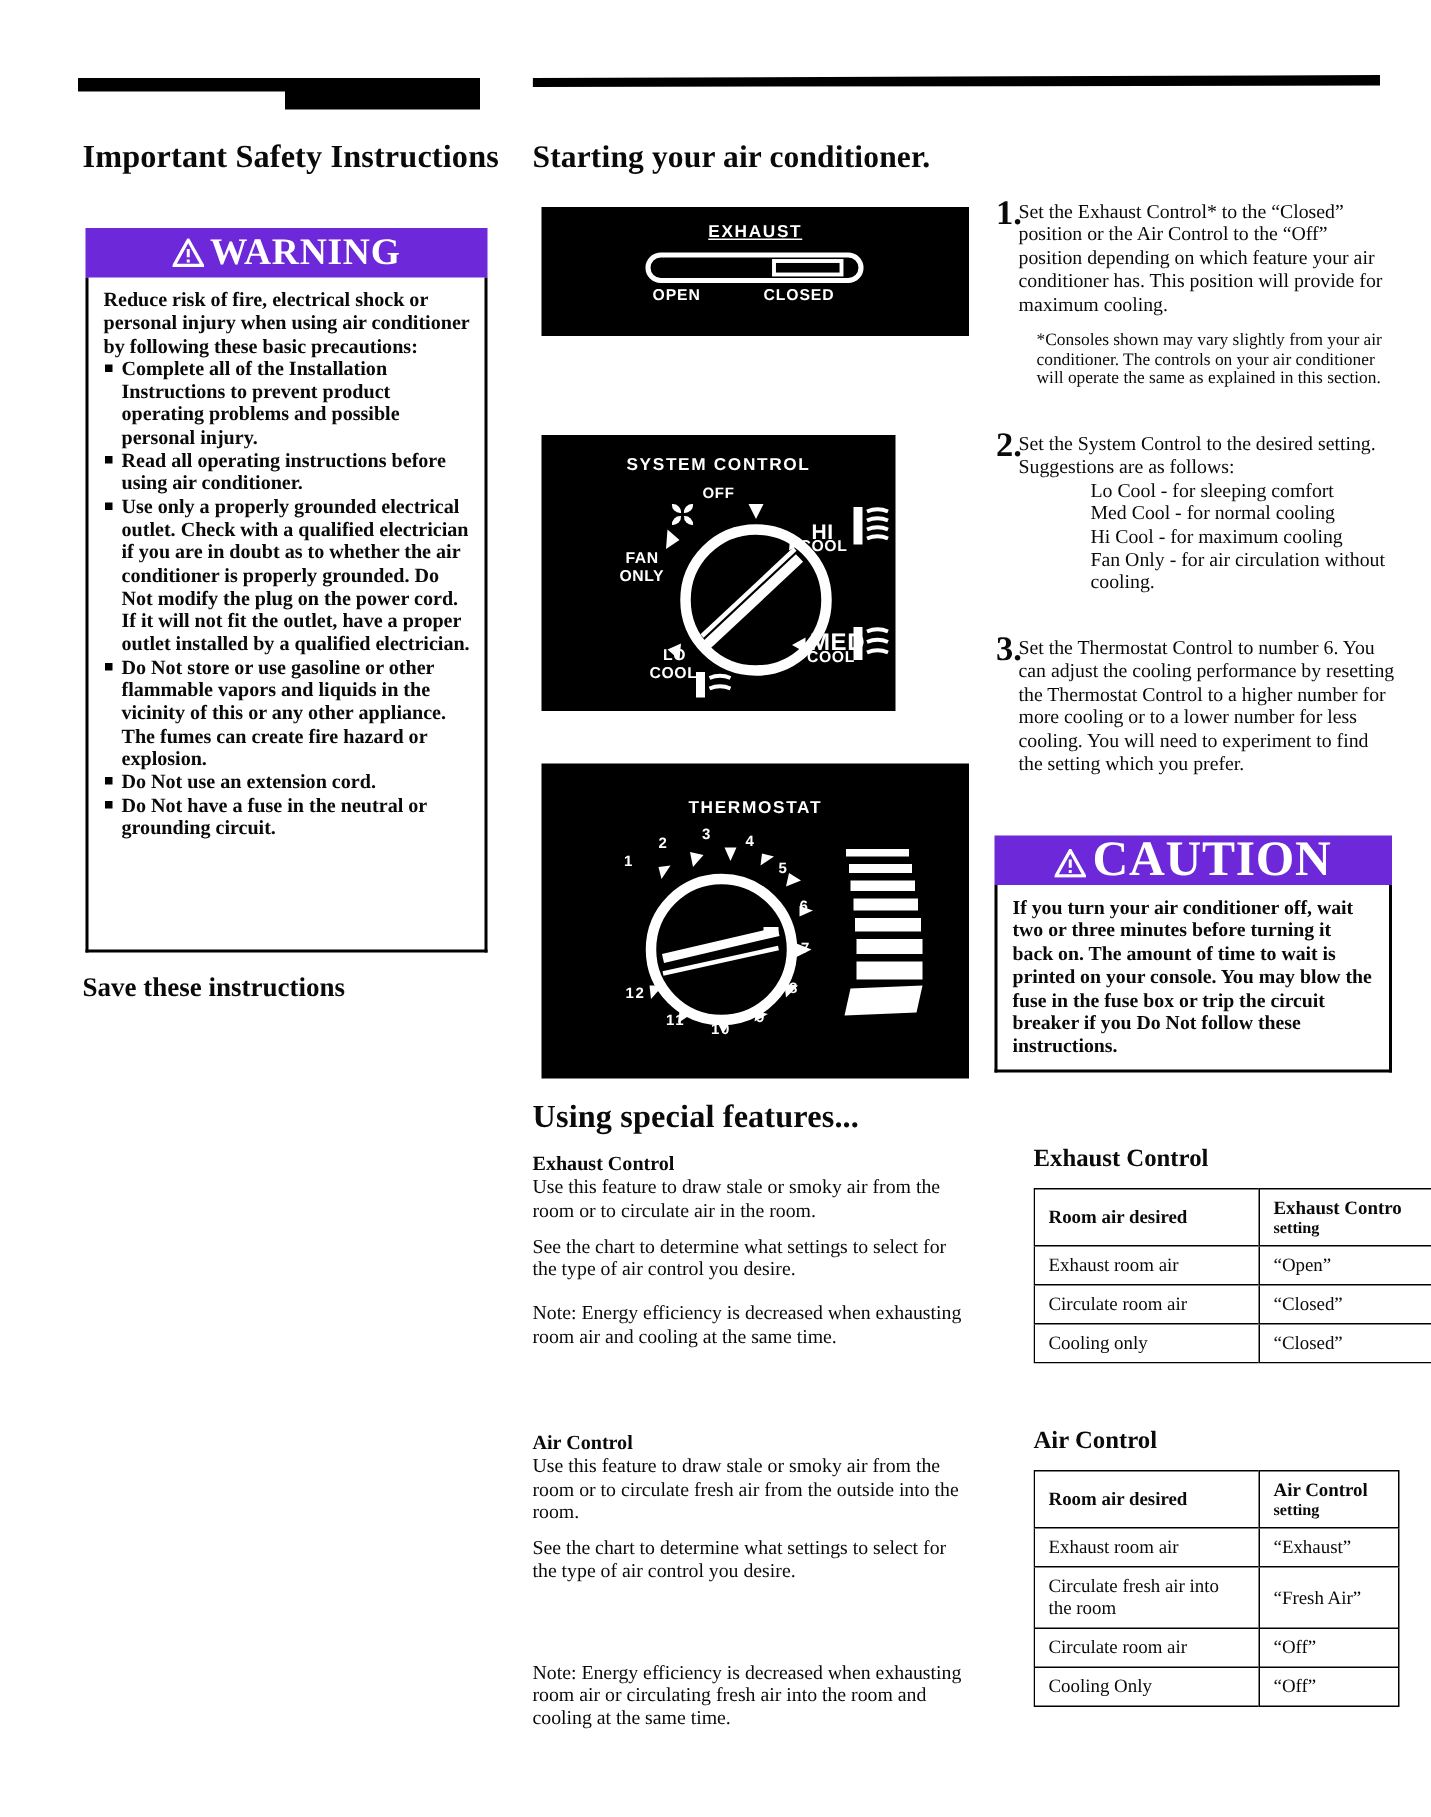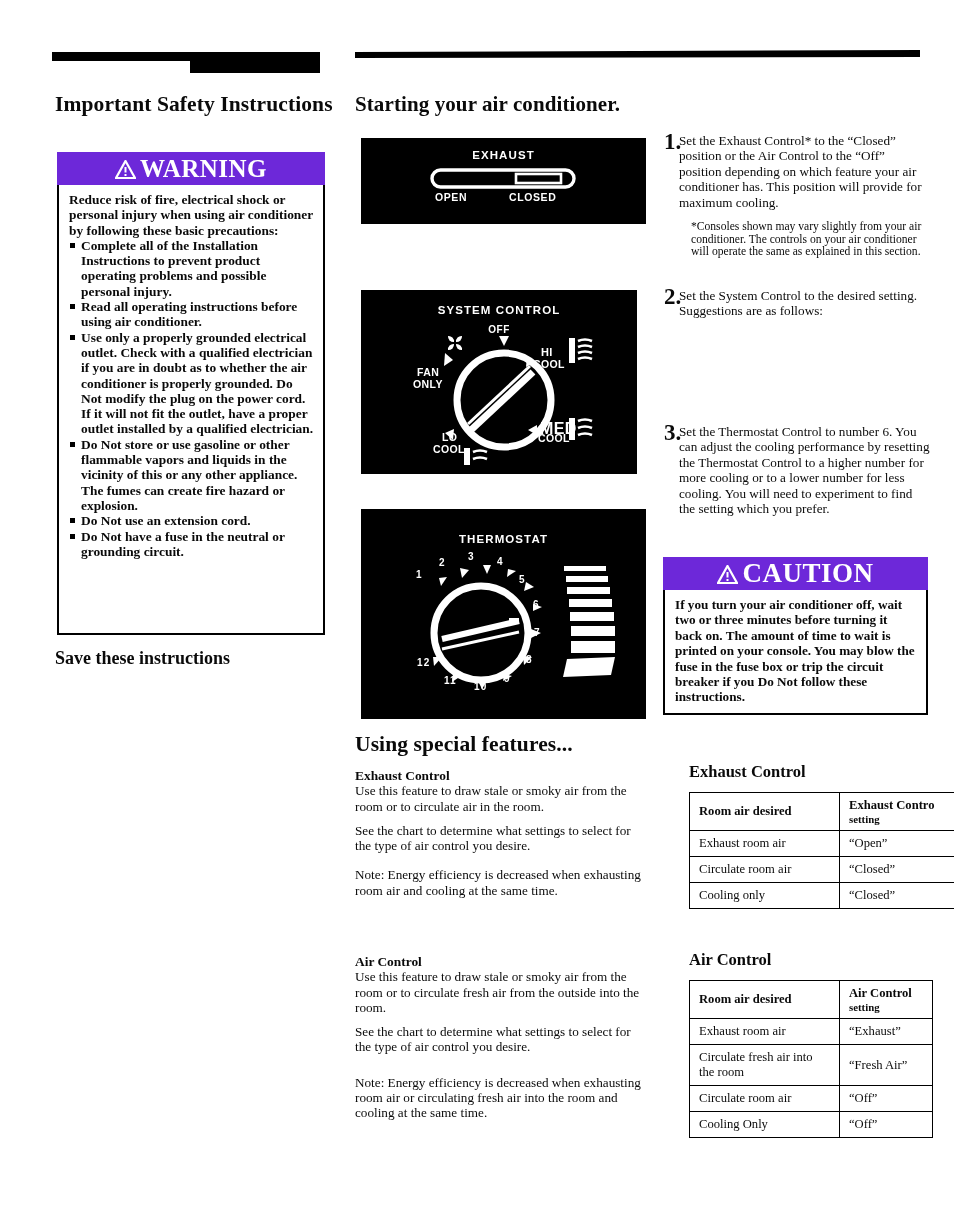--- a/index.html
+++ b/index.html
@@ -22,39 +22,39 @@
   #special-title{left:355px;top:732px;width:300px;font-size:21.5px;}
   .h2{font-weight:bold;font-size:16.5px;}
   #exhaust-table-title{left:689px;top:762px;}
   #air-table-title{left:689px;top:950px;}
 
   
   #warning-box{left:57px;top:152px;width:268px;}
   .banner{background:#6d28d9;color:#fff;text-align:center;
           font-weight:bold;letter-spacing:.5px;}
   #warning-banner{height:33px;font-size:25px;line-height:33px;}
-  #caution-banner{height:33px;font-size:27px;line-height:33px;}
+  #caution-banner{height:33px;font-size:33px;line-height:33px;}
   .banner .tri{display:inline-block;vertical-align:-2px;margin-right:4px;}
   .warnbody{border:2px solid #000;border-top:none;padding:7px 9px 8px 10px;
             font-size:13.4px;line-height:15.3px;font-weight:bold;}
   #warning-box .warnbody{height:450px;box-sizing:border-box;}
   .wlist{list-style:none;margin:0;padding:0;}
   .wlist li{position:relative;padding-left:12px;margin-top:0;}
   .wlist li:before{content:"";position:absolute;left:1px;top:5px;
       width:5px;height:5px;background:#000;}
   #save-line{left:55px;top:648px;font-weight:bold;font-size:18px;}
 
   
   #caution-box{left:663px;top:557px;width:265px;}
   #caution-box .warnbody{font-size:13.2px;line-height:15.4px;}
 
   
   .console{background:#000;position:absolute;}
   #console-exhaust{left:361px;top:138px;width:285px;height:86px;}
-  #console-system{left:361px;top:290px;width:276px;height:184px;}
+  #console-system{left:361px;top:290px;width:236px;height:184px;}
   #console-thermostat{left:361px;top:509px;width:285px;height:210px;}
   .ctitle{position:absolute;width:100%;text-align:center;color:#fff;
           font-family:"Liberation Sans",sans-serif;font-weight:bold;
           font-size:11.5px;letter-spacing:1.1px;}
 
   
   .step{position:absolute;}
   .stepnum{position:absolute;left:0;top:-4px;font-weight:bold;font-size:23px;}
   .steptxt{margin-left:15px;font-size:13.2px;line-height:15.4px;}
   #step1{left:664px;top:133px;width:266px;}
@@ -118,21 +118,21 @@
         <li>Do Not have a fuse in the neutral or grounding circuit.</li>
       </ul>
     </div>
   </div>
 
   <div class="abs" id="save-line">Save these instructions</div>
 
   <div class="abs h1" id="starting-title">Starting your air conditioner.</div>
 
   <div class="console" id="console-exhaust">
-    <div class="ctitle" style="top:11px;">EXHAUST</div>
+    <div class="ctitle" style="top:11px;text-decoration:underline;">EXHAUST</div>
     <svg width="285" height="86" style="position:absolute;left:0;top:0;">
       <rect x="71" y="32" width="142" height="17" rx="8.5" ry="8.5" fill="none" stroke="#fff" stroke-width="3.4"></rect>
       <rect x="155" y="36" width="45" height="9" fill="none" stroke="#fff" stroke-width="2.6"></rect>
     </svg>
     <div class="ctitle" style="top:53px;text-align:left;left:74px;width:auto;font-size:10.5px;letter-spacing:.6px;">OPEN</div>
     <div class="ctitle" style="top:53px;text-align:left;left:148px;width:auto;font-size:10.5px;letter-spacing:.6px;">CLOSED</div>
   </div>
 
   <div class="console" id="console-system">
     <div class="ctitle" style="top:14px;">SYSTEM CONTROL</div>
@@ -171,21 +171,21 @@
 
       <g transform="translate(103,158)">
         <rect x="0" y="0" width="6" height="17" fill="#fff"></rect>
         <path d="M9,4 q7,-3 14,0" stroke="#fff" stroke-width="2.6" fill="none"></path>
         <path d="M9,11 q7,-3 14,0" stroke="#fff" stroke-width="2.6" fill="none"></path>
       </g>
     </svg>
     <div class="ctitle" style="top:34px;left:0;width:100%;font-size:10px;letter-spacing:.5px;">OFF</div>
     <div class="ctitle" style="top:76px;left:56px;width:auto;text-align:left;font-size:10.5px;letter-spacing:.4px;">FAN</div>
     <div class="ctitle" style="top:88px;left:52px;width:auto;text-align:left;font-size:10.5px;letter-spacing:.4px;">ONLY</div>
-    <div class="ctitle" style="top:56px;left:180px;width:auto;text-align:left;font-size:11px;letter-spacing:.4px;">HI</div>
+    <div class="ctitle" style="top:56px;left:180px;width:auto;text-align:left;font-size:14px;letter-spacing:.4px;">HI</div>
     <div class="ctitle" style="top:68px;left:172px;width:auto;text-align:left;font-size:10.5px;letter-spacing:.4px;">COOL</div>
     <div class="ctitle" style="top:130px;left:179px;width:auto;text-align:left;font-size:16px;letter-spacing:.4px;">MED</div>
     <div class="ctitle" style="top:142px;left:177px;width:auto;text-align:left;font-size:10.5px;letter-spacing:.4px;">COOL</div>
     <div class="ctitle" style="top:141px;left:81px;width:auto;text-align:left;font-size:10.5px;letter-spacing:.4px;">LO</div>
     <div class="ctitle" style="top:153px;left:72px;width:auto;text-align:left;font-size:10.5px;letter-spacing:.4px;">COOL</div>
   </div>
 
   <div class="console" id="console-thermostat">
     <div class="ctitle" style="top:24px;">THERMOSTAT</div>
     <svg width="285" height="210" style="position:absolute;left:0;top:0;">
@@ -240,32 +240,38 @@
     <div class="sublabel">Exhaust Control</div>
     <p class="para">Use this feature to draw stale or smoky air from the room or to circulate air in the room.</p>
     <p class="para">See the chart to determine what settings to select for the type of air control you desire.</p>
     <p class="para" style="margin-top:14px;">Note: Energy efficiency is decreased when exhausting room air and cooling at the same time.</p>
   </div>
 
   <div class="abs bodytext" id="air-sec">
     <div class="sublabel">Air Control</div>
     <p class="para">Use this feature to draw stale or smoky air from the room or to circulate fresh air from the outside into the room.</p>
     <p class="para">See the chart to determine what settings to select for the type of air control you desire.</p>
-    <p class="para" style="margin-top:20px;">Note: Energy efficiency is decreased when exhausting room air or circulating fresh air into the room and cooling at the same time.</p>
+    <p class="para" style="margin-top:52px;">Note: Energy efficiency is decreased when exhausting room air or circulating fresh air into the room and cooling at the same time.</p>
   </div>
 
   <div class="step" id="step1">
     <div class="stepnum">1.</div>
     <div class="steptxt">Set the Exhaust Control* to the “Closed” position or the Air Control to the “Off” position depending on which feature your air conditioner has.  This position will provide for maximum cooling.</div>
     <div class="footnote">*Consoles shown may vary slightly from your air conditioner.  The controls on your air conditioner will operate the same as explained in this section.</div>
   </div>
 
   <div class="step" id="step2">
     <div class="stepnum">2.</div>
     <div class="steptxt">Set the System Control to the desired setting.  Suggestions are as follows:</div>
+    <div class="steptxt sublist" style="margin-left:27px;padding-left:36px;">
+      <div>Lo Cool  - for sleeping comfort</div>
+      <div>Med Cool - for normal cooling</div>
+      <div>Hi Cool  - for maximum cooling</div>
+      <div>Fan Only - for air circulation    without cooling.</div>
+    </div>
   </div>
 
   <div class="step" id="step3">
     <div class="stepnum">3.</div>
     <div class="steptxt">Set the Thermostat Control to number 6.  You can adjust the cooling performance by resetting the Thermostat Control to a higher number for more cooling or to a lower number for less cooling.  You will need to experiment to find the setting which you prefer.</div>
   </div>
 
   <div class="abs" id="caution-box">
     <div class="banner" id="caution-banner">
       <span class="tri">

